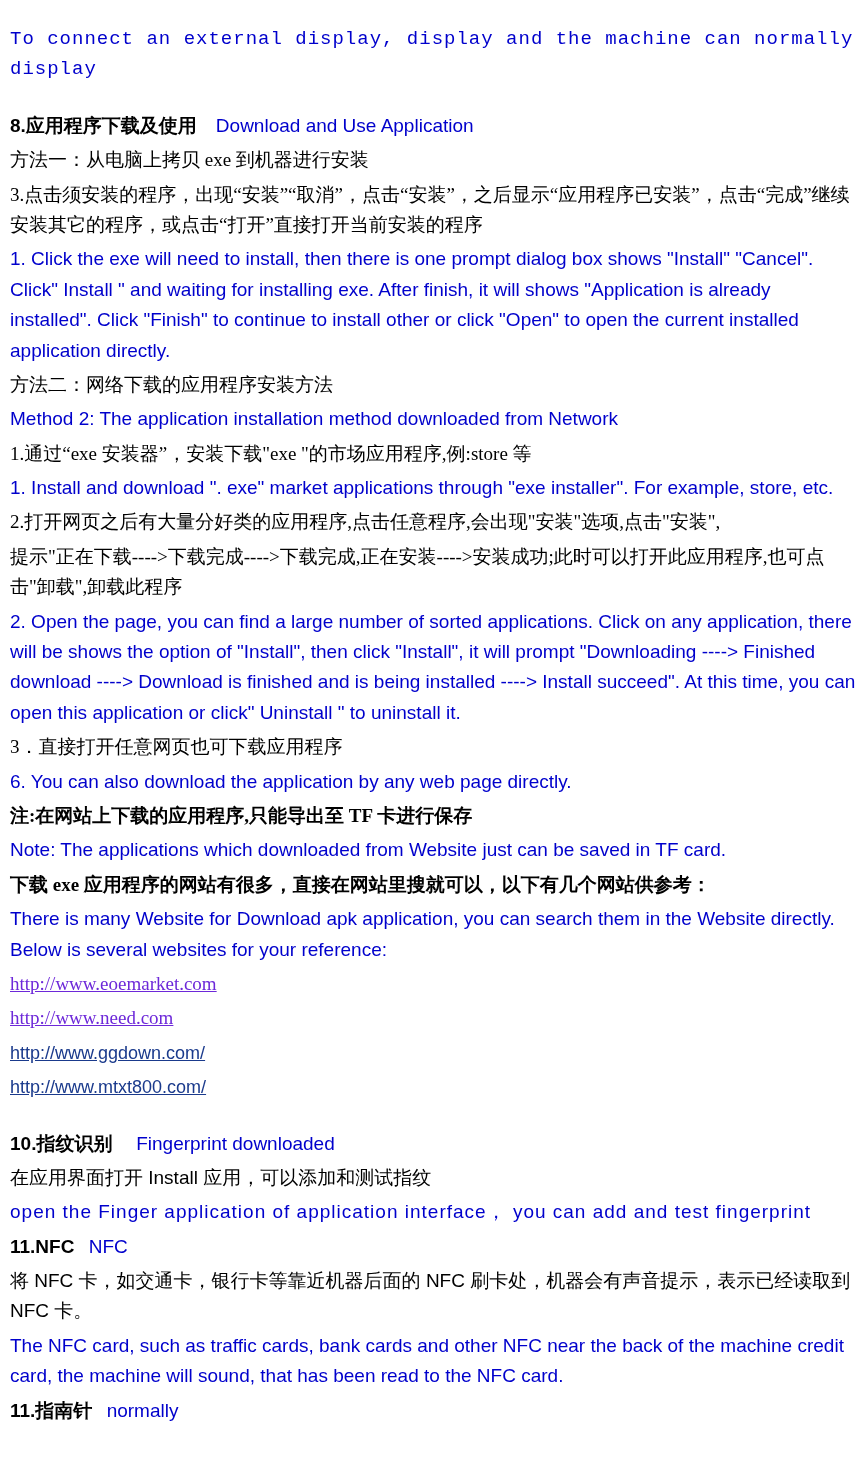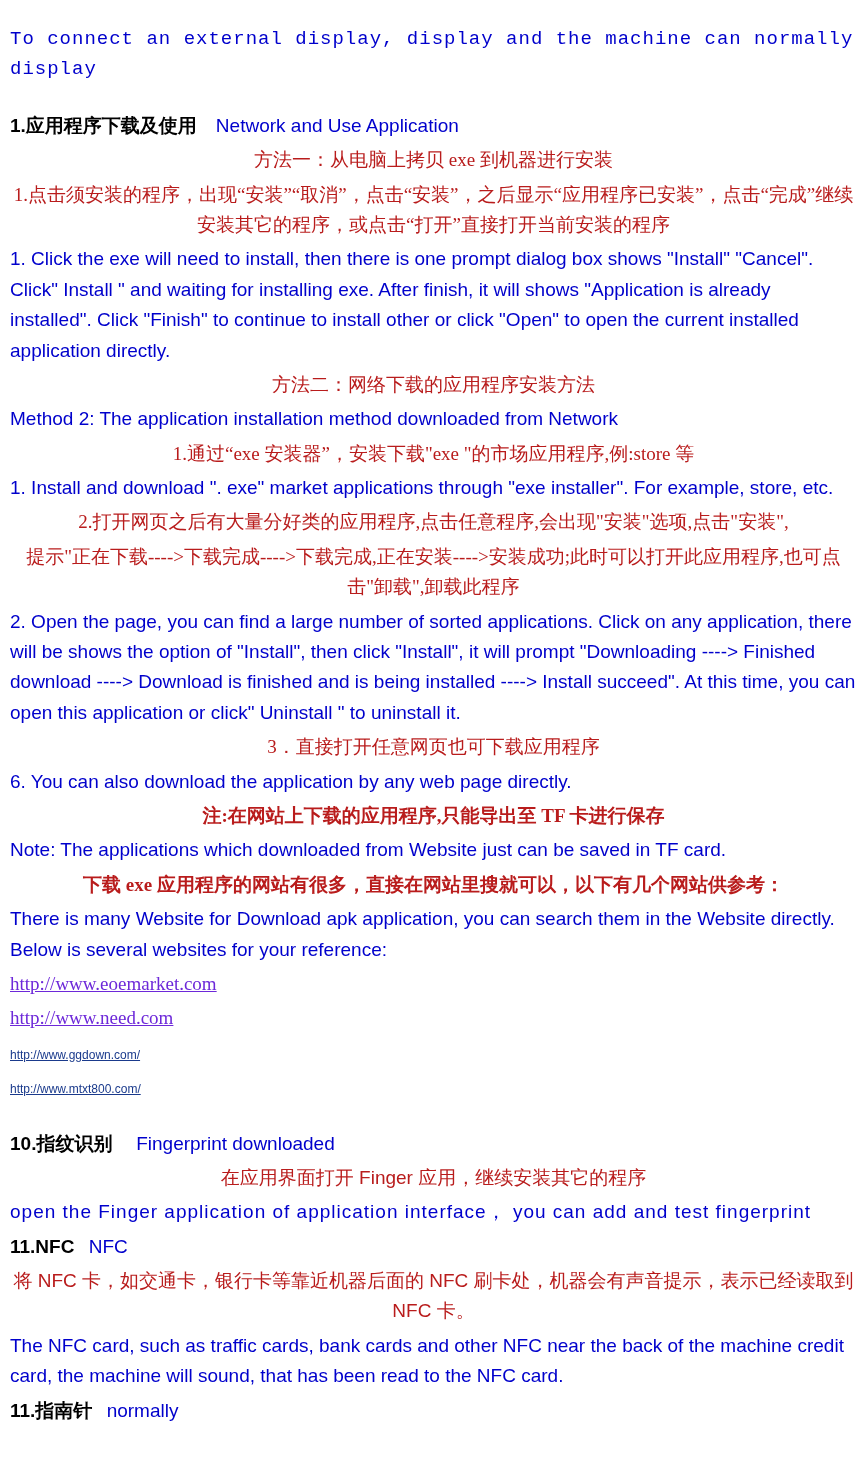--- a/index.html
+++ b/index.html
@@ -6,56 +6,56 @@
     margin: 0;
     padding: 20px 10px 20px 10px;
     font-family: "Times New Roman", "SimSun", serif;
     font-size: 19px;
     line-height: 1.6;
     width: 867px;
     box-sizing: border-box;
     color: #000;
   }
   .blue { color: #0000cc; }
-  .black { color: #b91c1c; text-align: center; }
+  .black { color: #000000; }
   .bold { font-weight: bold; }
   .monospace-blue {
     color: #0000cc;
     font-family: "Courier New", monospace;
     letter-spacing: 1px;
   }
   a.link {
     color: #6d28d9;
     text-decoration: underline;
   }
   a.link2 {
     color: #1a3a8c;
     text-decoration: underline;
     font-family: Verdana, sans-serif;
-    font-size: 12px;
+    font-size: 18px;
   }
   .sans { font-family: Arial, "Microsoft YaHei", sans-serif; }
   .spacer { height: 18px; }
   p { margin: 4px 0; }
   .justify { text-align: justify; letter-spacing: 1px;}
 </style>
 </head>
 <body>
 
 <p class="monospace-blue">To connect an external display, display and the machine can normally display</p>
 
 <div class="spacer"></div>
 
 <p>
-  <span class="bold sans">1.应用程序下载及使用</span>&nbsp;&nbsp;&nbsp;
-  <span class="blue sans">Network and Use Application</span>
+  <span class="bold sans">8.应用程序下载及使用</span>&nbsp;&nbsp;&nbsp;
+  <span class="blue sans">Download and Use Application</span>
 </p>
 
 <p class="black">方法一：从电脑上拷贝 exe 到机器进行安装</p>
-<p class="black">1.点击须安装的程序，出现“安装”“取消”，点击“安装”，之后显示“应用程序已安装”，点击“完成”继续安装其它的程序，或点击“打开”直接打开当前安装的程序</p>
+<p class="black">3.点击须安装的程序，出现“安装”“取消”，点击“安装”，之后显示“应用程序已安装”，点击“完成”继续安装其它的程序，或点击“打开”直接打开当前安装的程序</p>
 <p class="blue sans">1. Click the exe will need to install, then there is one prompt dialog box shows "Install" "Cancel". Click" Install " and waiting for installing exe. After finish, it will shows "Application is already installed". Click "Finish" to continue to install other or click "Open" to open the current installed application directly.</p>
 
 <p class="black">方法二：网络下载的应用程序安装方法</p>
 <p class="blue sans">Method 2: The application installation method downloaded from Network</p>
 
 <p class="black">1.通过“exe 安装器”，安装下载"exe "的市场应用程序,例:store 等</p>
 <p class="blue sans">1. Install and download ". exe" market applications through "exe installer". For example, store, etc.</p>
 
 <p class="black">2.打开网页之后有大量分好类的应用程序,点击任意程序,会出现"安装"选项,点击"安装",</p>
 <p class="black">提示"正在下载----&gt;下载完成----&gt;下载完成,正在安装----&gt;安装成功;此时可以打开此应用程序,也可点击"卸载",卸载此程序</p>
@@ -74,21 +74,21 @@
 <p><a class="link">http://www.need.com</a></p>
 <p><a class="link2">http://www.ggdown.com/</a></p>
 <p><a class="link2">http://www.mtxt800.com/</a></p>
 
 <div class="spacer"></div>
 
 <p>
   <span class="bold sans">10.指纹识别</span>&nbsp;&nbsp;&nbsp;&nbsp;
   <span class="blue sans">Fingerprint downloaded</span>
 </p>
-<p class="black sans">在应用界面打开 Finger 应用，继续安装其它的程序</p>
+<p class="black sans">在应用界面打开 Install 应用，可以添加和测试指纹</p>
 <p class="blue sans justify">open the Finger application of application interface， you can add and test fingerprint</p>
 
 <p>
   <span class="bold sans">11.NFC</span>&nbsp;&nbsp;
   <span class="blue sans">NFC</span>
 </p>
 <p class="black sans">将 NFC 卡，如交通卡，银行卡等靠近机器后面的 NFC 刷卡处，机器会有声音提示，表示已经读取到 NFC 卡。</p>
 <p class="blue sans">The NFC card, such as traffic cards, bank cards and other NFC near the back of the machine credit card, the machine will sound, that has been read to the NFC card.</p>
 
 <p>

